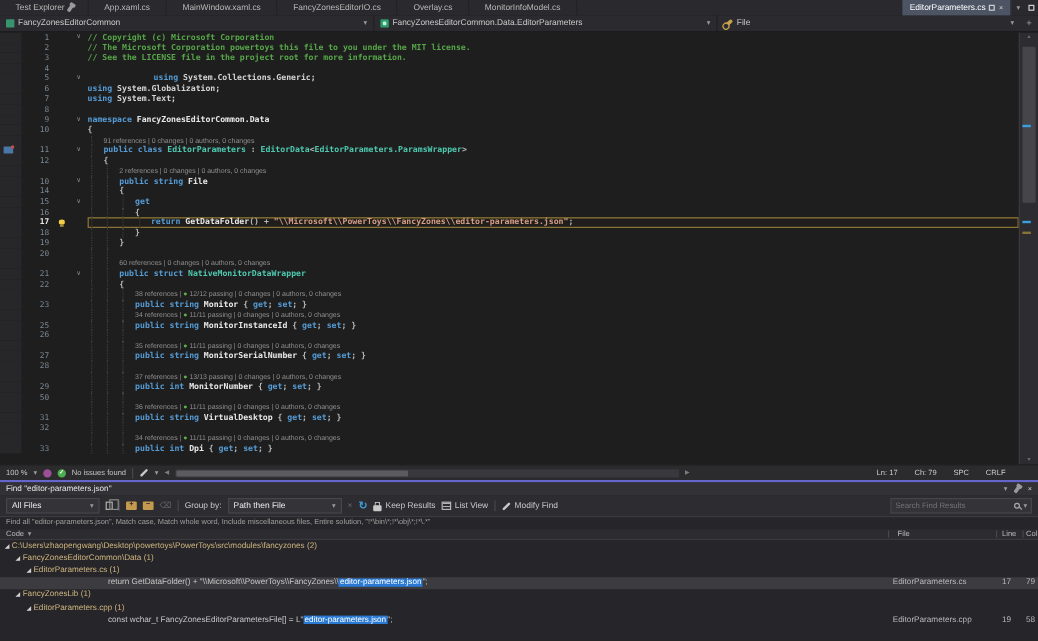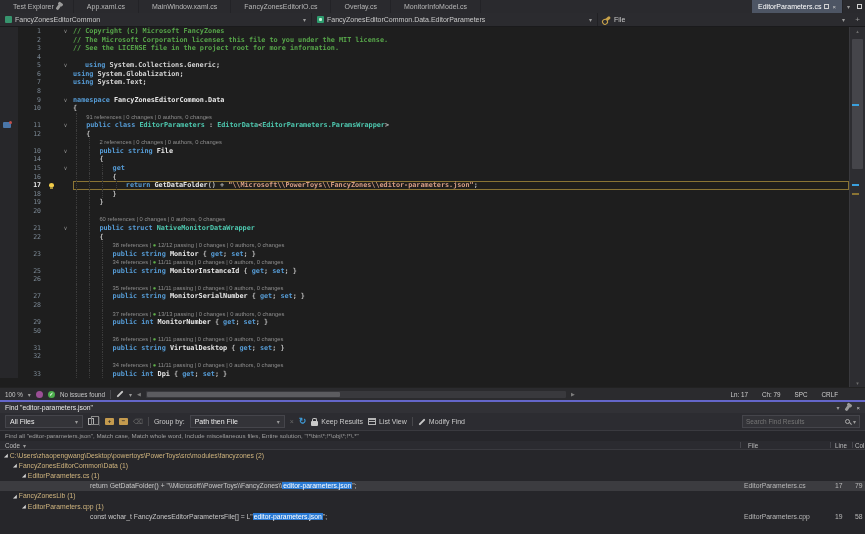--- a/index.html
+++ b/index.html
@@ -160,25 +160,25 @@
     <div class="nav-sec" style="flex:1;border-right:none">
       <span class="ic-wrench"></span>
       <span>File</span>
       <span class="chev"></span>
     </div>
     <div class="nav-corner">+</div>
   </div>
 
   <div class="editor">
     <div class="code-lines">
-        <div class="crow"><span class="g-glyph"></span><span class="g-num">1</span><span class="g-act"></span><span class="g-fold">∨</span><span class="codewrap"><span class="codetext" style="padding-left: 0px;"><span class="cm">// Copyright (c) Microsoft FancyZones</span></span></span></div>
-        <div class="crow"><span class="g-glyph"></span><span class="g-num">2</span><span class="g-act"></span><span class="g-fold"></span><span class="codewrap"><span class="codetext" style="padding-left: 0px;"><span class="cm">// The Microsoft Corporation licenses this file to you under the MIT license.</span></span></span></div>
+        <div class="crow"><span class="g-glyph"></span><span class="g-num">1</span><span class="g-act"></span><span class="g-fold">∨</span><span class="codewrap"><span class="codetext" style="padding-left: 0px;"><span class="cm">// Copyright (c) Microsoft Corporation</span></span></span></div>
+        <div class="crow"><span class="g-glyph"></span><span class="g-num">2</span><span class="g-act"></span><span class="g-fold"></span><span class="codewrap"><span class="codetext" style="padding-left: 0px;"><span class="cm">// The Microsoft Corporation powertoys this file to you under the MIT license.</span></span></span></div>
         <div class="crow"><span class="g-glyph"></span><span class="g-num">3</span><span class="g-act"></span><span class="g-fold"></span><span class="codewrap"><span class="codetext" style="padding-left: 0px;"><span class="cm">// See the LICENSE file in the project root for more information.</span></span></span></div>
         <div class="crow"><span class="g-glyph"></span><span class="g-num">4</span><span class="g-act"></span><span class="g-fold"></span><span class="codewrap"><span class="codetext" style="padding-left: 0px;"></span></span></div>
-        <div class="crow"><span class="g-glyph"></span><span class="g-num">5</span><span class="g-act"></span><span class="g-fold">∨</span><span class="codewrap"><span class="codetext" style="padding-left: 12px;"><span class="kw">using</span><span class="id"> System.Collections.Generic;</span></span></span></div>
+        <div class="crow"><span class="g-glyph"></span><span class="g-num">5</span><span class="g-act"></span><span class="g-fold">∨</span><span class="codewrap"><span class="codetext" style="padding-left: 12px; margin-left: 43px;"><span class="kw">using</span><span class="id"> System.Collections.Generic;</span></span></span></div>
         <div class="crow"><span class="g-glyph"></span><span class="g-num">6</span><span class="g-act"></span><span class="g-fold"></span><span class="codewrap"><span class="codetext" style="padding-left: 0px;"><span class="kw">using</span><span class="id"> System.Globalization;</span></span></span></div>
         <div class="crow"><span class="g-glyph"></span><span class="g-num">7</span><span class="g-act"></span><span class="g-fold"></span><span class="codewrap"><span class="codetext" style="padding-left: 0px;"><span class="kw">using</span><span class="id"> System.Text;</span></span></span></div>
         <div class="crow"><span class="g-glyph"></span><span class="g-num">8</span><span class="g-act"></span><span class="g-fold"></span><span class="codewrap"><span class="codetext" style="padding-left: 0px;"></span></span></div>
         <div class="crow"><span class="g-glyph"></span><span class="g-num">9</span><span class="g-act"></span><span class="g-fold">∨</span><span class="codewrap"><span class="codetext" style="padding-left: 0px;"><span class="kw">namespace</span><span class="me"> FancyZonesEditorCommon.Data</span></span></span></div>
         <div class="crow"><span class="g-glyph"></span><span class="g-num">10</span><span class="g-act"></span><span class="g-fold"></span><span class="codewrap"><span class="codetext" style="padding-left: 0px;"><span class="pu">{</span></span></span></div>
         <div class="crow lensrow"><span class="g-glyph"></span><span class="g-num"></span><span class="g-act"></span><span class="g-fold"></span><span class="codewrap"><span class="guide" style="left: 3px;"></span><span class="lenstext" style="padding-left: 13.2px;"><span class="lens-t">91 references | 0 changes | 0 authors, 0 changes</span></span></span></div>
         <div class="crow"><span class="g-glyph"><span class="gref"></span></span><span class="g-num">11</span><span class="g-act"></span><span class="g-fold">∨</span><span class="codewrap"><span class="guide" style="left: 3px;"></span><span class="codetext" style="padding-left: 13.2px;"><span class="kw">public class </span><span class="ty">EditorParameters</span><span class="pu"> : </span><span class="ty">EditorData</span><span class="pu">&lt;</span><span class="ty">EditorParameters.ParamsWrapper</span><span class="pu">&gt;</span></span></span></div>
         <div class="crow"><span class="g-glyph"></span><span class="g-num">12</span><span class="g-act"></span><span class="g-fold"></span><span class="codewrap"><span class="guide" style="left: 3px;"></span><span class="codetext" style="padding-left: 13.2px;"><span class="pu">{</span></span></span></div>
         <div class="crow lensrow"><span class="g-glyph"></span><span class="g-num"></span><span class="g-act"></span><span class="g-fold"></span><span class="codewrap"><span class="guide" style="left: 3px;"></span><span class="guide" style="left: 16.2px;"></span><span class="lenstext" style="padding-left: 26.4px;"><span class="lens-t">2 references | 0 changes | 0 authors, 0 changes</span></span></span></div>
         <div class="crow"><span class="g-glyph"></span><span class="g-num">10</span><span class="g-act"></span><span class="g-fold">∨</span><span class="codewrap"><span class="guide" style="left: 3px;"></span><span class="guide" style="left: 16.2px;"></span><span class="codetext" style="padding-left: 26.4px;"><span class="kw">public string </span><span class="me">File</span></span></span></div>

